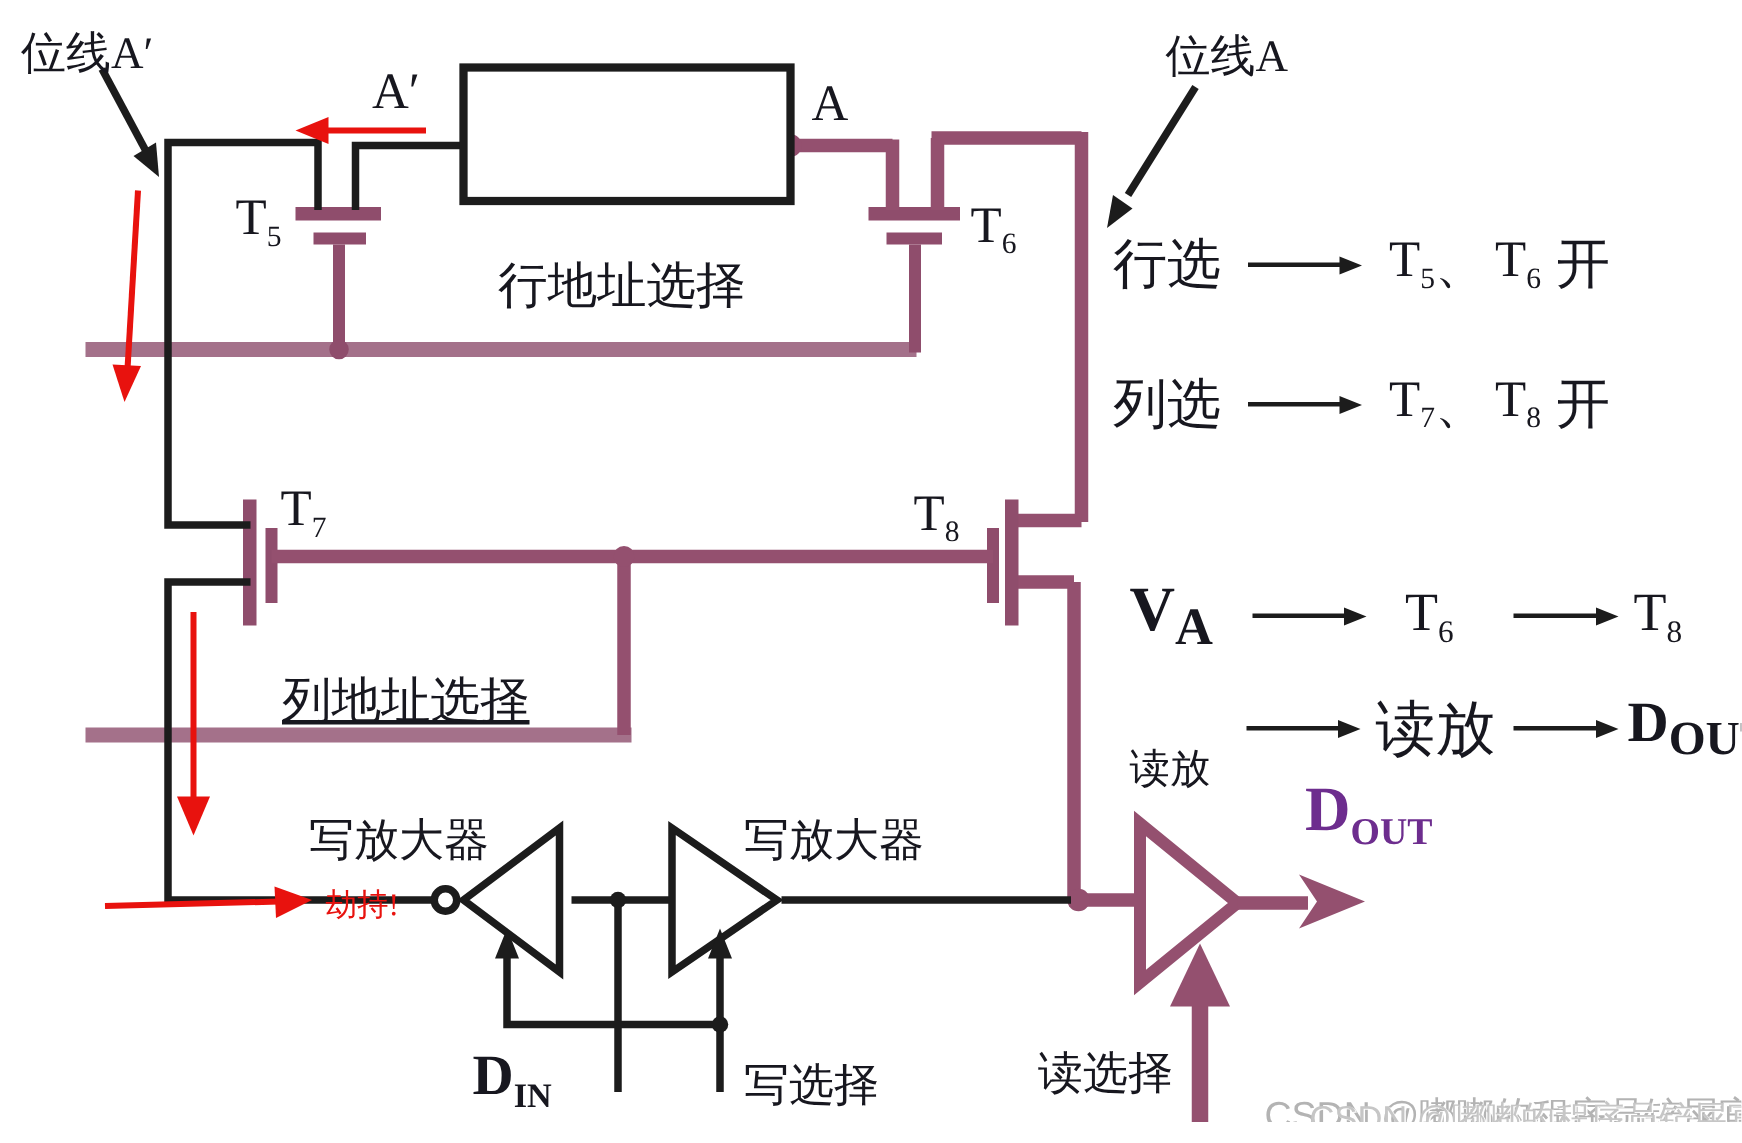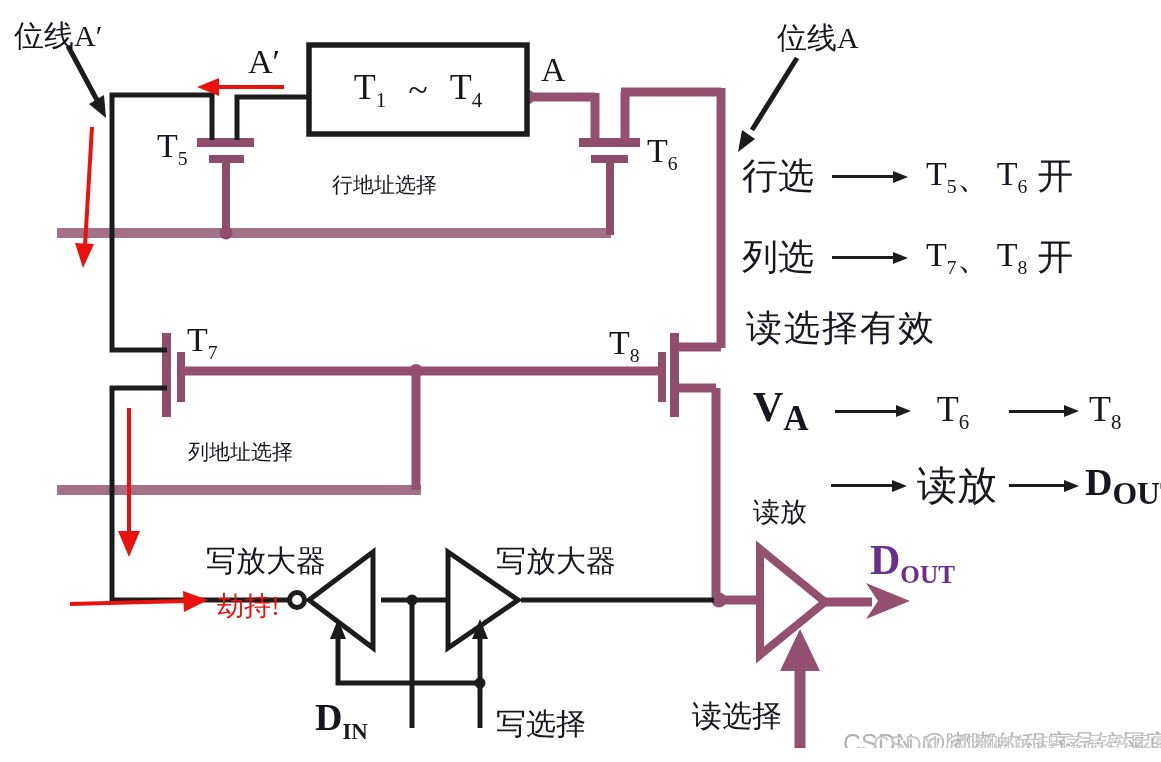--- a/index.html
+++ b/index.html
@@ -3,21 +3,21 @@
 <meta charset="utf-8">
 <style>
   html,body{margin:0;padding:0;background:#fff;}
   #stage{
     position:relative;width:1161px;height:748px;background:#fff;overflow:hidden;
     font-family:"Liberation Serif","DejaVu Serif",serif;color:#17171f;
   }
   #circuit-svg{position:absolute;left:0;top:0;}
   .lab{position:absolute;white-space:nowrap;line-height:1.05;}
   .lab sub{font-size:.58em;line-height:1;}
-  .f30{font-size:30px;} .f31{font-size:21px;} .f34{font-size:34px;} .f36{font-size:36px;}
+  .f30{font-size:30px;} .f31{font-size:33px;} .f34{font-size:34px;} .f36{font-size:36px;}
   .row{position:absolute;display:flex;align-items:center;white-space:nowrap;}
   .harrow{position:relative;height:3px;background:#1c1c1c;flex:0 0 auto;}
   .harrow::after{content:"";position:absolute;right:-14px;top:50%;transform:translateY(-50%);
     width:0;height:0;border-left:15px solid #1c1c1c;border-top:6px solid transparent;border-bottom:6px solid transparent;}
   .w66{width:62px;} .w60{width:56px;}
   .cellbox-label{position:absolute;left:309px;top:45px;width:218px;height:89px;
     display:flex;align-items:center;justify-content:center;gap:22px;font-size:36px;}
   .tsym{font-size:34px;}
   .tsym sub,.tsym36 sub{font-size:.58em;}
   .tsym36{font-size:36px;}
@@ -147,68 +147,62 @@
     </g>
     <g>
       <line x1="70" y1="604" x2="186" y2="601" stroke="#e8120e" stroke-width="4"></line>
       <polygon points="208,600 183,591 184,612" fill="#e8120e"></polygon>
     </g>
   </svg>
 
   <div class="lab f30" style="left:14px;top:20px;">位线A′</div>
   <div class="lab" style="left:248px;top:44px;font-size:34px;">A′</div>
 
-  <div class="cellbox-label">
-    <span class="tsym36"><span>T</span><sub>1</sub></span>
-    <span>~</span>
-    <span class="tsym36"><span>T</span><sub>4</sub></span>
-  </div>
 
   <div class="lab" style="left:541px;top:52px;font-size:34px;">A</div>
 
   <div class="lab tsym" style="left:157px;top:128px;"><span>T</span><sub>5</sub></div>
   <div class="lab tsym" style="left:647px;top:133px;"><span>T</span><sub>6</sub></div>
   <div class="lab tsym" style="left:187px;top:322px;"><span>T</span><sub>7</sub></div>
   <div class="lab tsym" style="left:609px;top:325px;"><span>T</span><sub>8</sub></div>
 
   <div class="lab f31" style="left:332px;top:174px;">行地址选择</div>
-  <div class="lab f31" style="left:188px;top:441px;">列地址选择</div>
+  <div class="lab f31" style="left:188px;top:451px;text-decoration:underline;">列地址选择</div>
 
   <div class="lab f30" style="left:777px;top:22px;">位线A</div>
 
   <div class="lab f30" style="left:206px;top:545px;">写放大器</div>
   <div class="lab f30" style="left:496px;top:545px;">写放大器</div>
 
-  <div class="lab red-text" style="left:217px;top:592px;font-size:27px;">劫持!</div>
+  <div class="lab red-text" style="left:217px;top:592px;font-size:21px;">劫持!</div>
 
   <div class="lab din-label" style="left:315px;top:698px;"><span>D</span><sub>IN</sub></div>
   <div class="lab f30" style="left:496px;top:708px;">写选择</div>
   <div class="lab f30" style="left:692px;top:700px;">读选择</div>
 
-  <div class="lab dout-main" style="left:870px;top:538px;text-align:right;"><span>D</span><sub>OUT</sub></div>
+  <div class="lab dout-main" style="left:870px;top:518px;text-align:right;"><span>D</span><sub>OUT</sub></div>
 
   <div class="row" style="left:742px;top:152px;">
     <span class="f36">行选</span>
     <span class="harrow w66" style="margin-left:18px;"></span>
     <span class="tsym" style="margin-left:32px;"><span>T</span><sub>5</sub></span>
     <span class="f34">、</span>
     <span class="tsym" style="margin-left:6px;"><span>T</span><sub>6</sub></span>
     <span class="f36" style="margin-left:10px;">开</span>
   </div>
 
-  <div class="row" style="left:742px;top:233px;text-align:right;">
+  <div class="row" style="left:742px;top:245px;text-align:right;">
     <span class="f36">列选</span>
     <span class="harrow w66" style="margin-left:18px;"></span>
     <span class="tsym" style="margin-left:32px;"><span>T</span><sub>7</sub></span>
     <span class="f34">、</span>
     <span class="tsym" style="margin-left:6px;"><span>T</span><sub>8</sub></span>
     <span class="f36" style="margin-left:10px;">开</span>
   </div>
 
-  <div class="lab f36" style="left:746px;top:310px;letter-spacing:2px;">读选择有效</div>
 
   <div class="row" style="left:753px;top:383px;">
     <span style="font-size:42px;font-weight:bold;"><span>V</span><sub>A</sub></span>
     <span class="harrow w66" style="margin-left:26px;"></span>
     <span class="tsym36" style="margin-left:40px;"><span>T</span><sub>6</sub></span>
     <span class="harrow w60" style="margin-left:40px;"></span>
     <span class="tsym36" style="margin-left:24px;"><span>T</span><sub>8</sub></span>
   </div>
 
   <div class="row" style="left:753px;top:458px;">

